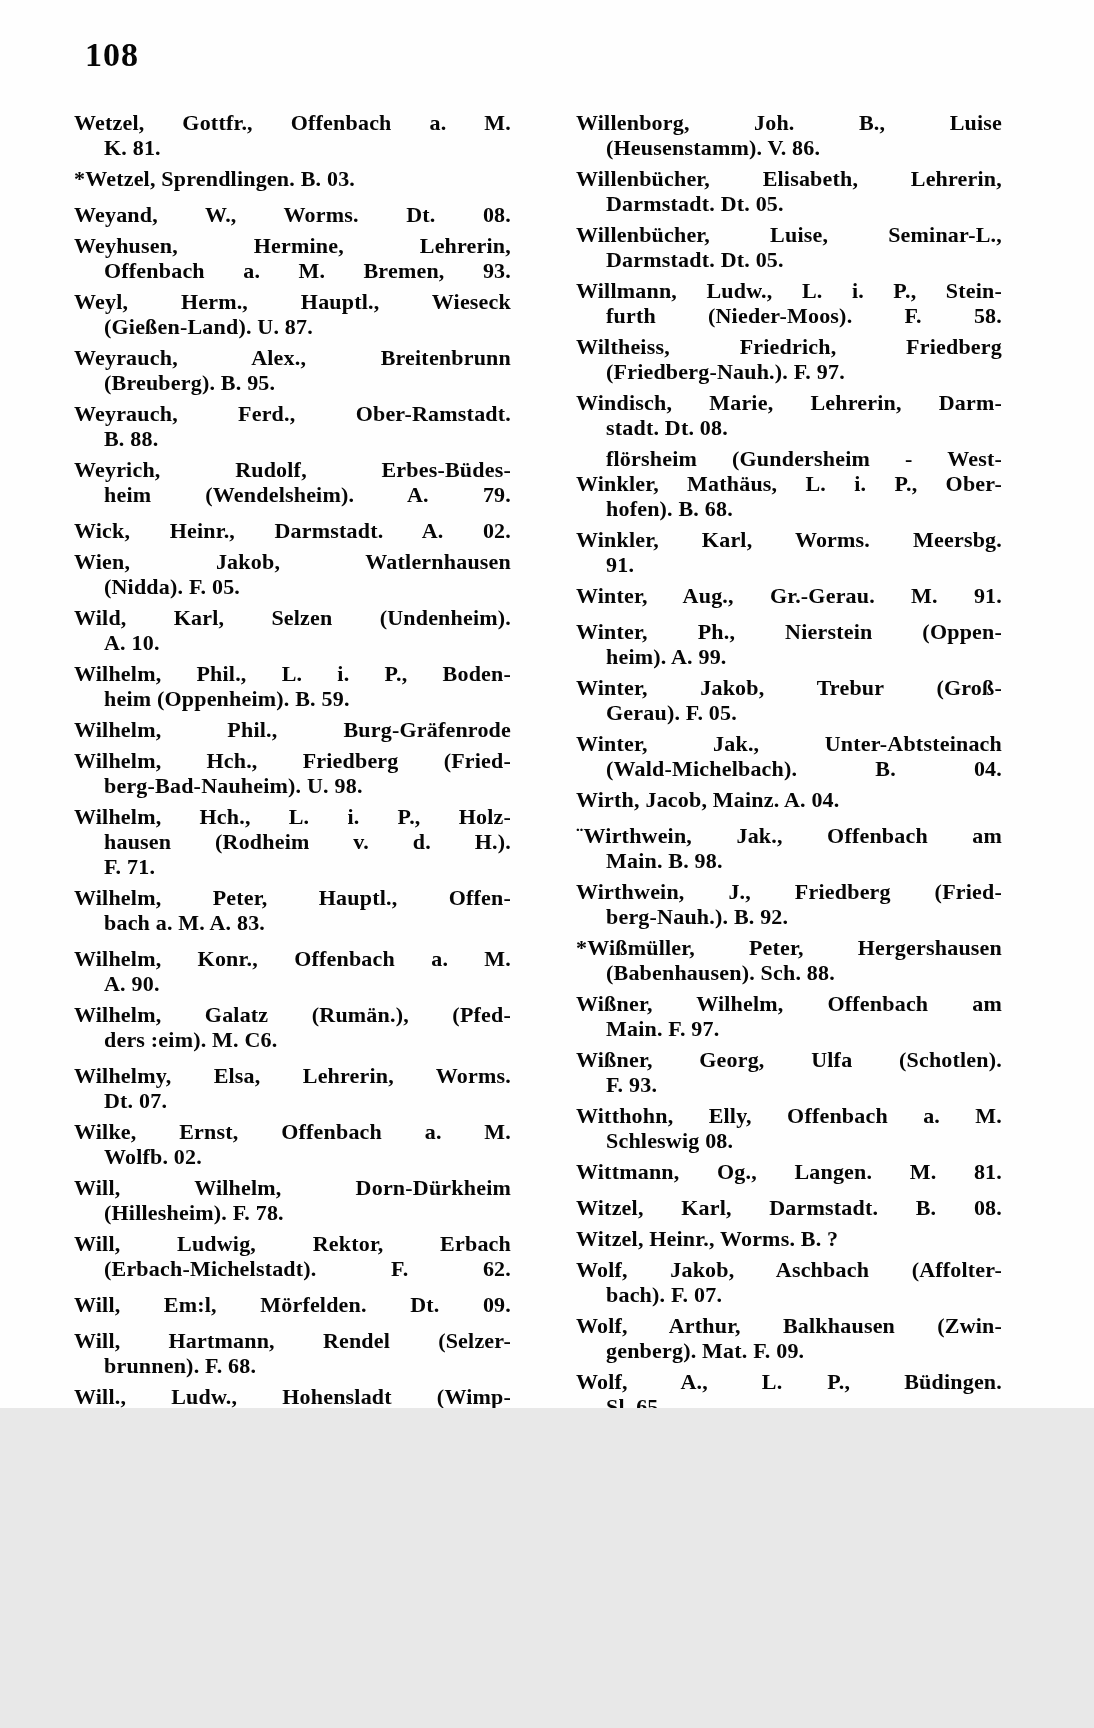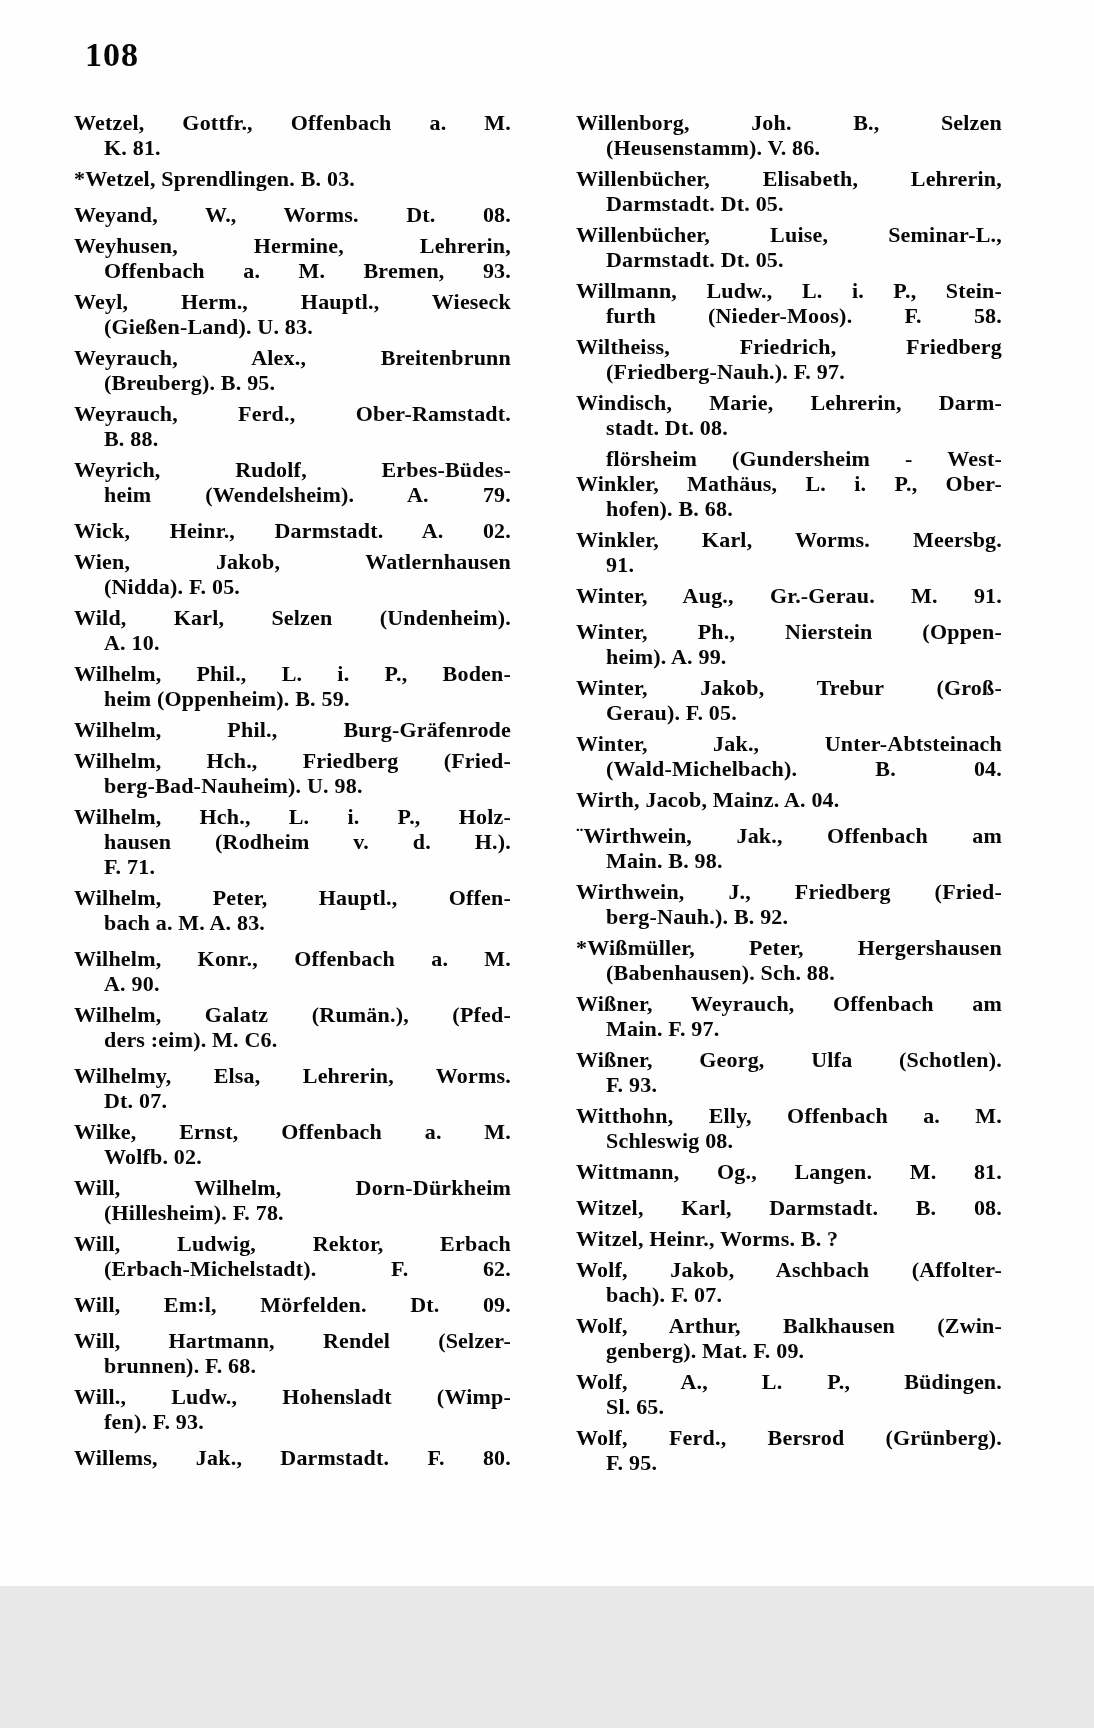--- a/index.html
+++ b/index.html
@@ -1,19 +1,19 @@
 <!DOCTYPE html>
 <html><head>
 <meta charset="utf-8">
 <style>
   html, body { margin: 0; padding: 0; background: #e8e8e8; }
   .page {
     position: relative;
     width: 1094px;
-    height: 1586px;
+    height: 1408px;
     background: #fefefe;
     overflow: hidden;
     font-family: "Liberation Serif", "DejaVu Serif", serif;
     font-weight: 700;
     color: #060606;
   }
   .page-number {
     position: absolute;
     left: 85px;
     top: 36px;
@@ -53,21 +53,21 @@
       </div>
       <div class="entry tight">
         <div class="line just">Weyand, W., Worms. Dt. 08.</div>
       </div>
       <div class="entry">
         <div class="line just">Weyhusen, Hermine, Lehrerin,</div>
         <div class="line indent just">Offenbach a. M. Bremen, 93.</div>
       </div>
       <div class="entry">
         <div class="line just">Weyl, Herm., Hauptl., Wieseck</div>
-        <div class="line indent">(Gießen-Land). U. 83.</div>
+        <div class="line indent">(Gießen-Land). U. 87.</div>
       </div>
       <div class="entry">
         <div class="line just">Weyrauch, Alex., Breitenbrunn</div>
         <div class="line indent">(Breuberg). B. 95.</div>
       </div>
       <div class="entry">
         <div class="line just">Weyrauch, Ferd., Ober-Ramstadt.</div>
         <div class="line indent">B. 88.</div>
       </div>
       <div class="entry">
@@ -139,21 +139,21 @@
       <div class="entry">
         <div class="line just">Will., Ludw., Hohensladt (Wimp-</div>
         <div class="line indent">fen). F. 93.</div>
       </div>
       <div class="entry tight">
         <div class="line just">Willems, Jak., Darmstadt. F. 80.</div>
       </div>
     </div>
   <div class="col col-right">
       <div class="entry">
-        <div class="line just">Willenborg, Joh. B., Selzen</div>
+        <div class="line just">Willenborg, Joh. B., Luise</div>
         <div class="line indent">(Heusenstamm). V. 86.</div>
       </div>
       <div class="entry">
         <div class="line just">Willenbücher, Elisabeth, Lehrerin,</div>
         <div class="line indent">Darmstadt. Dt. 05.</div>
       </div>
       <div class="entry">
         <div class="line just">Willenbücher, Luise, Seminar-L.,</div>
         <div class="line indent">Darmstadt. Dt. 05.</div>
       </div>
@@ -202,21 +202,21 @@
       </div>
       <div class="entry">
         <div class="line just">Wirthwein, J., Friedberg (Fried-</div>
         <div class="line indent">berg-Nauh.). B. 92.</div>
       </div>
       <div class="entry">
         <div class="line just">*Wißmüller, Peter, Hergershausen</div>
         <div class="line indent">(Babenhausen). Sch. 88.</div>
       </div>
       <div class="entry">
-        <div class="line just">Wißner, Weyrauch, Offenbach am</div>
+        <div class="line just">Wißner, Wilhelm, Offenbach am</div>
         <div class="line indent">Main. F. 97.</div>
       </div>
       <div class="entry">
         <div class="line just">Wißner, Georg, Ulfa (Schotlen).</div>
         <div class="line indent">F. 93.</div>
       </div>
       <div class="entry">
         <div class="line just">Witthohn, Elly, Offenbach a. M.</div>
         <div class="line indent">Schleswig 08.</div>
       </div>

